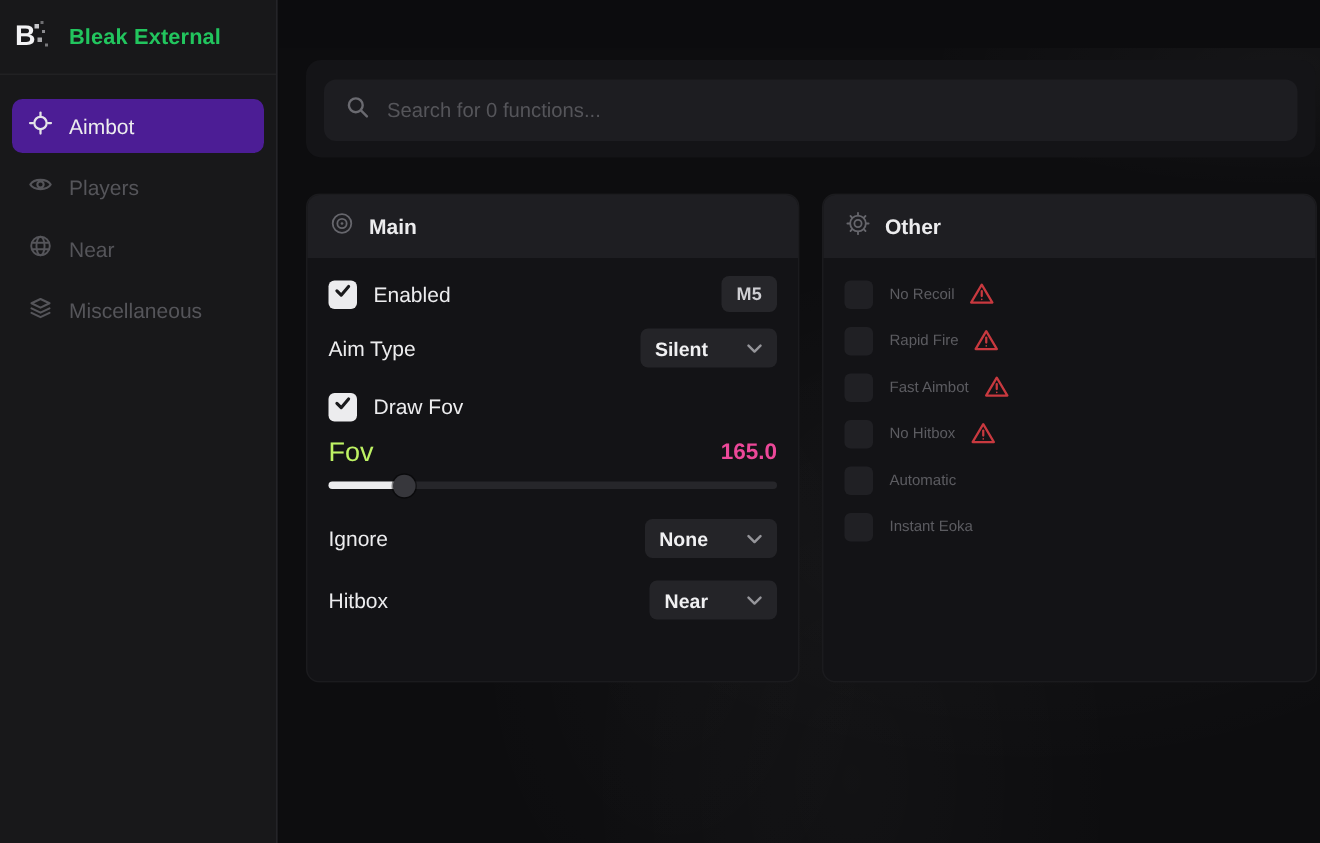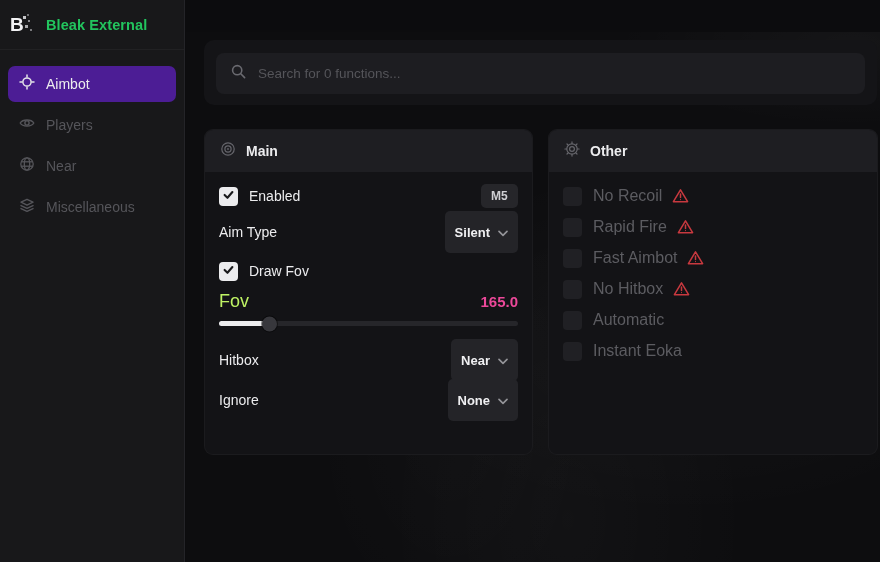--- a/index.html
+++ b/index.html
@@ -97,22 +97,22 @@
   .checkbox.checked { background:#ececee; }
   .checkbox.unchecked { background:#202024; }
   .check-label { font-size:14px; font-weight:500; color:#ececee; margin-left:11px; }
 
   .keybind {
     height:24px; padding:0 10px; background:#26262a; border-radius:5px;
     display:flex; align-items:center; cursor:pointer;
     font-size:12px; font-weight:700; color:#cfcfd3; letter-spacing:.2px;
   }
   .dropdown {
-    height:42px; padding:0 10px; background:#242428; border-radius:5px;
-    display:flex; align-items:center; gap:8px; cursor:pointer;
+    height:26px; padding:0 10px; background:#242428; border-radius:5px;
+    display:flex; align-items:center; gap:26px; cursor:pointer;
   }
   .dropdown-value { font-size:13px; font-weight:600; color:#f0f0f2; }
 
   .field-label { font-size:14px; font-weight:500; color:#ececee; }
   .dim-label { font-size:18px; font-weight:400; color:#bef264; }
   .fov-value { font-size:15px; font-weight:600; color:#ec4899; }
 
   .row-enabled { height:24px; }
   .row-aimtype { margin-top:11px; height:26px; }
   .row-drawfov { margin-top:14px; height:24px; }
@@ -131,21 +131,21 @@
   }
   .slider-thumb {
     position:absolute; top:50%; width:15px; height:15px; margin-left:-8px;
     transform:translateY(-50%);
     background:#37373c; border-radius:50%; cursor:pointer;
     box-shadow:0 0 0 1px rgba(0,0,0,0.45);
   }
 
   
   .other-row { display:flex; align-items:center; height:24px; margin-bottom:7px; }
-  .other-label { font-size:16px; font-weight:500; color:#5c5c61; margin-left:11px; }
+  .other-label { font-size:10px; font-weight:500; color:#5c5c61; margin-left:11px; }
   .warning { margin-left:10px; display:flex; align-items:center; }
 </style>
 </head>
 <body>
 
 <div class="sidebar">
   <div class="sidebar-header">
     <div class="logo-mark">
       <span class="logo-b">B</span>
       <span class="logo-px px1"></span>
@@ -273,38 +273,38 @@
         <span class="fov-value">165.0</span>
       </div>
 
       <div class="row row-slider">
         <div class="slider-track">
           <div class="slider-fill" style="width: 17%;"></div>
         </div>
         <div class="slider-thumb" style="left: 17%;"></div>
       </div>
 
+      <div class="row row-ignore">
+        <span class="field-label">Ignore</span>
+        <span class="spacer"></span>
+        <div class="dropdown">
+          <span class="dropdown-value">None</span>
+          <span>
+            <svg width="10" height="7" viewBox="0 0 10 7" fill="none" stroke="#95959a" stroke-width="1.6" stroke-linecap="round" stroke-linejoin="round">
+              <polyline points="1,1.4 5,5.4 9,1.4"></polyline>
+            </svg>
+          </span>
+        </div>
+      </div>
+
       <div class="row row-hitbox">
         <span class="field-label">Hitbox</span>
         <span class="spacer"></span>
         <div class="dropdown">
           <span class="dropdown-value">Near</span>
-          <span>
-            <svg width="10" height="7" viewBox="0 0 10 7" fill="none" stroke="#95959a" stroke-width="1.6" stroke-linecap="round" stroke-linejoin="round">
-              <polyline points="1,1.4 5,5.4 9,1.4"></polyline>
-            </svg>
-          </span>
-        </div>
-      </div>
-
-      <div class="row row-ignore">
-        <span class="field-label">Ignore</span>
-        <span class="spacer"></span>
-        <div class="dropdown">
-          <span class="dropdown-value">None</span>
           <span>
             <svg width="10" height="7" viewBox="0 0 10 7" fill="none" stroke="#95959a" stroke-width="1.6" stroke-linecap="round" stroke-linejoin="round">
               <polyline points="1,1.4 5,5.4 9,1.4"></polyline>
             </svg>
           </span>
         </div>
       </div>
 
     </div>
   </div>

